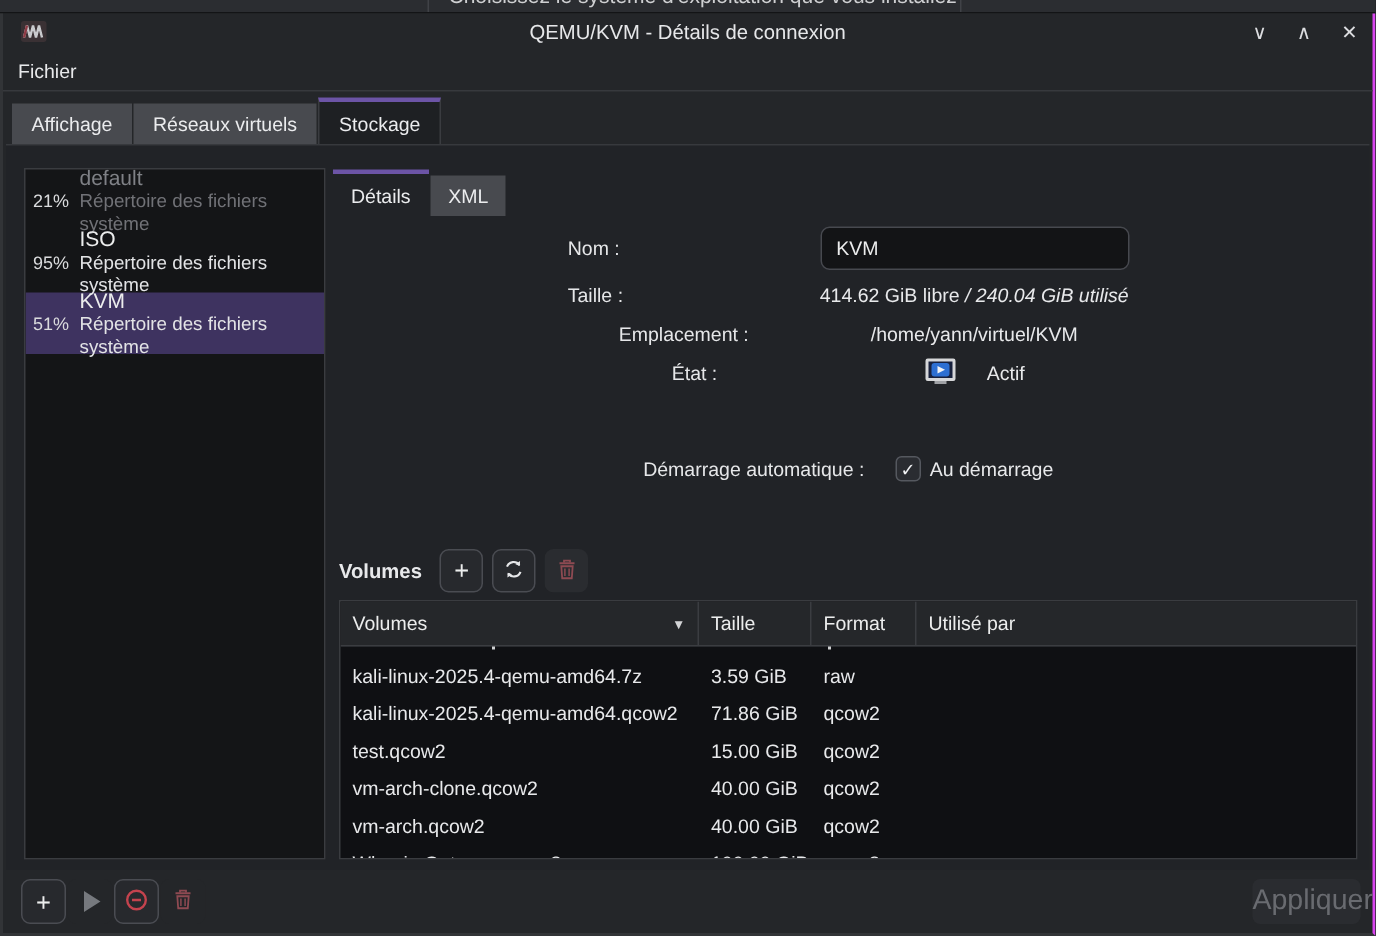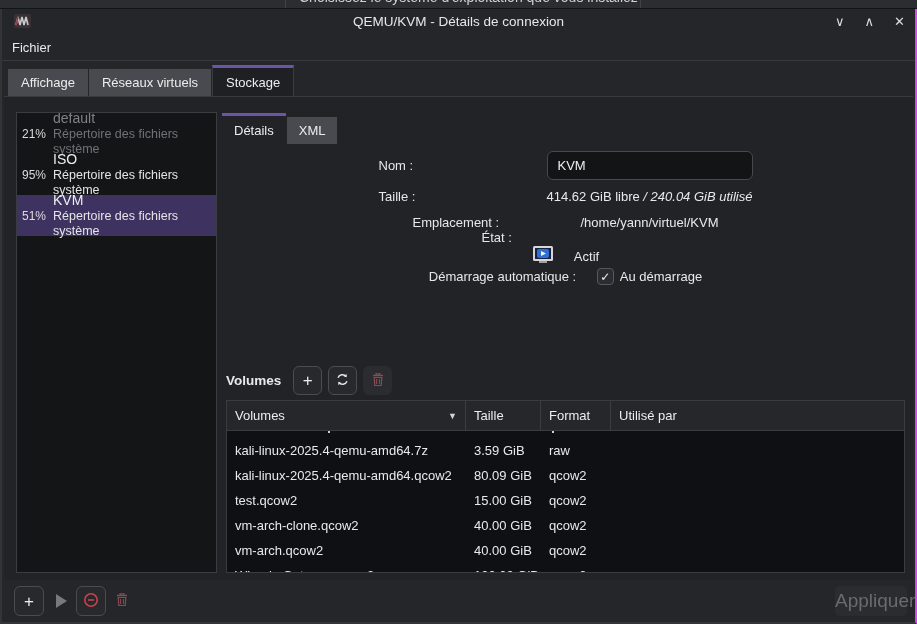--- a/index.html
+++ b/index.html
@@ -50,22 +50,22 @@
   .subtabbar { position:absolute; top:15px; left:0; right:0; height:32px; display:flex; align-items:flex-end; }
   .subtab { height:27px; padding:12px 12px; display:flex; align-items:center; background:#484a4f; color:#ebecee; margin-right:1px; }
   .subtab.active { height:31px; background:#212327; border-top:3px solid #6c54a6; }
 
   .form { position:absolute; top:50px; left:4px; right:0; }
   .form-row { display:flex; align-items:center;justify-content:center; }
   .form-label { width:168px; flex:none; color:#e6e7e9; }
   .row-nom { height:36px; }
   .row-taille { height:27px; }
   .row-empl { height:25px; }
-  .row-etat { height:27px;flex-direction:column; }
-  .row-auto { height:29px; }
+  .row-etat { height:27px; }
+  .row-auto { height:29px;margin-top:36px; }
   .name-input { width:206px; height:29px; background:#131416; border:1px solid #47494f; border-radius:6px;
                 color:#eceded; font-size:13px; padding:0 10px; outline:none; font-family:inherit; }
   .size-used { font-style:italic; }
   .state-wrap { display:flex; align-items:center; gap:20px; }
   .checkbox { width:17px; height:17px; background:#2a2c31; border:1px solid #55585f; border-radius:4px;
               display:flex; align-items:center; justify-content:center; color:#f2f3f5; font-size:12px; margin-right:6px; }
 
   
   .volumes-bar { position:absolute; top:269px; left:4px; display:flex; align-items:center; gap:6px; }
   .volumes-title { font-weight:bold; font-size:13.5px; margin-right:6px; }
@@ -258,21 +258,21 @@
           </div>
           <div class="tbody">
             <div class="trow">
               <div class="td">kali-linux-2025.4-qemu-amd64.7z</div>
               <div class="td">3.59 GiB</div>
               <div class="td">raw</div>
               <div class="td"></div>
             </div>
             <div class="trow">
               <div class="td">kali-linux-2025.4-qemu-amd64.qcow2</div>
-              <div class="td">80.09 GiB</div>
+              <div class="td">71.86 GiB</div>
               <div class="td">qcow2</div>
               <div class="td"></div>
             </div>
             <div class="trow">
               <div class="td">test.qcow2</div>
               <div class="td">15.00 GiB</div>
               <div class="td">qcow2</div>
               <div class="td"></div>
             </div>
             <div class="trow">

